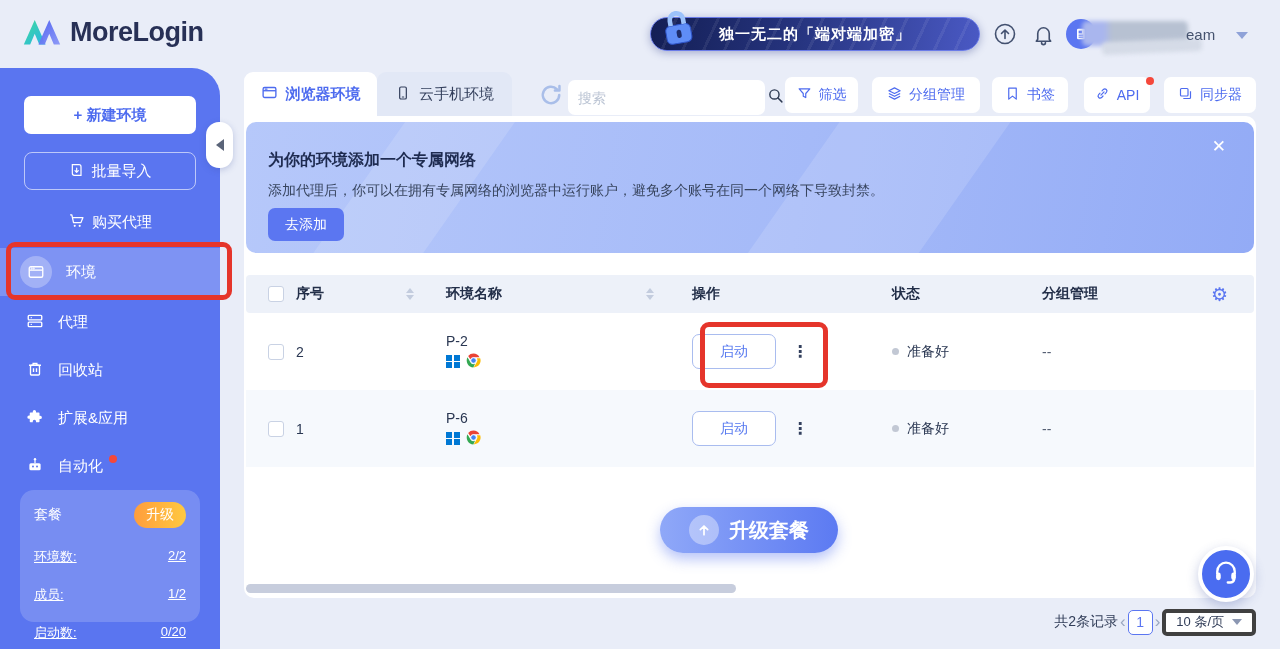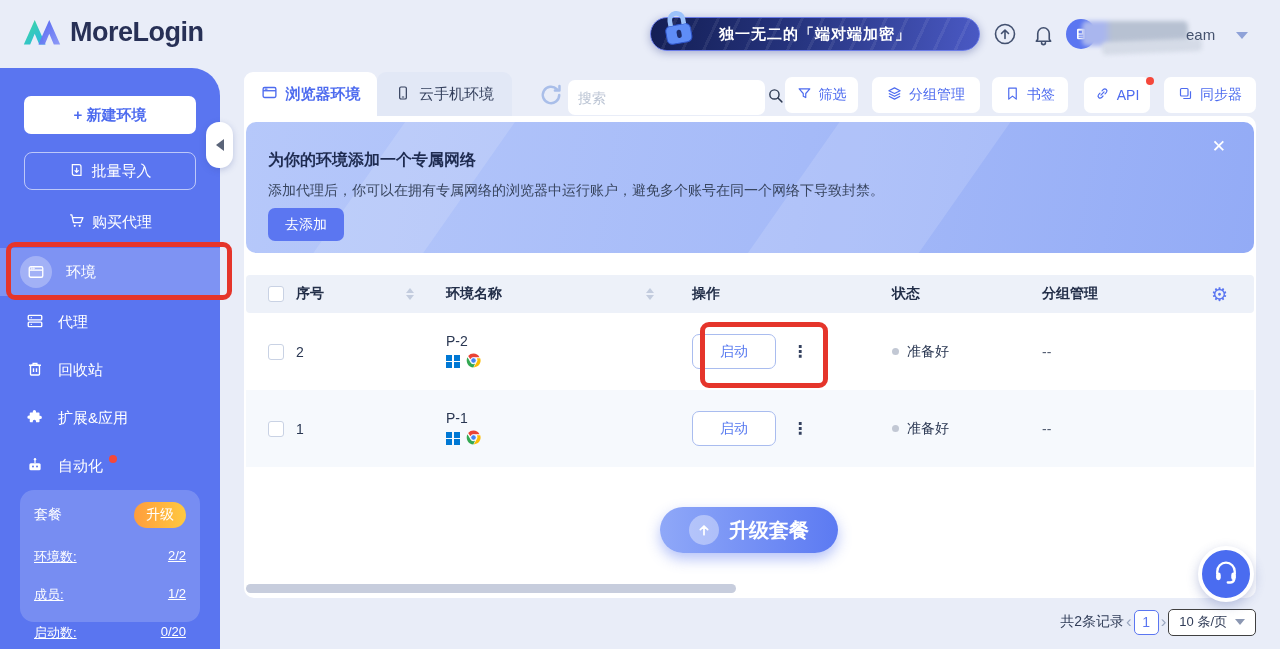--- a/index.html
+++ b/index.html
@@ -121,21 +121,21 @@
     color:#fff; font-size:20px; font-weight:bold; display:flex; align-items:center; justify-content:center;
     gap:10px; cursor:pointer;font-family:Liberation Mono, monospace; }
   .up-circle { width:30px; height:30px; border-radius:50%; background:rgba(255,255,255,.38);
     display:flex; align-items:center; justify-content:center; }
   .hscrollbar { left:246px; top:584px; width:490px; height:9px; background:#C7CDDD; border-radius:5px; cursor:pointer; }
   .pager { left:940px; top:608px; width:316px; height:28px; display:flex; align-items:center;
     justify-content:flex-end; gap:2px; font-size:14px; color:#313D58; }
   .pg-arrow { color:#9AA7C0; font-size:17px; cursor:pointer; }
   .pg-num { width:25px; height:25px; background:#fff; border:1px solid #5B76F1; border-radius:5px;
     color:#5B76F1; display:flex; align-items:center; justify-content:center; font-size:14px; cursor:pointer; }
-  .pg-size { height:27px; background:#fff; border:1px solid #404040; border-radius:5px; padding:0 10px;
+  .pg-size { height:27px; background:#fff; border:4px solid #404040; border-radius:5px; padding:0 10px;
     display:flex; align-items:center; gap:8px; font-size:13px; color:#313D58; cursor:pointer; }
   .pg-size .tri { width:0; height:0; border-left:5px solid transparent; border-right:5px solid transparent;
     border-top:6px solid #8B97B2; }
   .support-fab { left:1198px; top:546px; width:56px; height:56px; border-radius:50%; background:#4A6CF0;
     border:4px solid #fff; box-shadow:0 4px 12px rgba(60,80,160,.3); display:flex; align-items:center;
     justify-content:center; cursor:pointer; }
   .annotation { border:5px solid #E5352B; border-radius:9px; pointer-events:none; z-index:50; }
 </style>
 </head>
 <body>
@@ -457,21 +457,21 @@
       <span>准备好</span>
     </span>
     <span class="col-acct acct-val">--</span>
   </div>
 
   <div class="abs trow alt" style="top:390px;">
     <span class="cb col-cb"></span>
     <span class="col-idx">1</span>
     <span class="col-sort"></span>
     <span class="col-name env-name" style="margin-left:10px;">
-      <span>P-1</span>
+      <span>P-6</span>
       <span class="os-row">
         <span class="win-ico">
             <i></i>
             <i></i>
             <i></i>
             <i></i>
           </span>
         <span>
           <svg width="15" height="15" viewBox="0 0 24 24">
             <circle cx="12" cy="12" r="11" fill="#fff"></circle>

